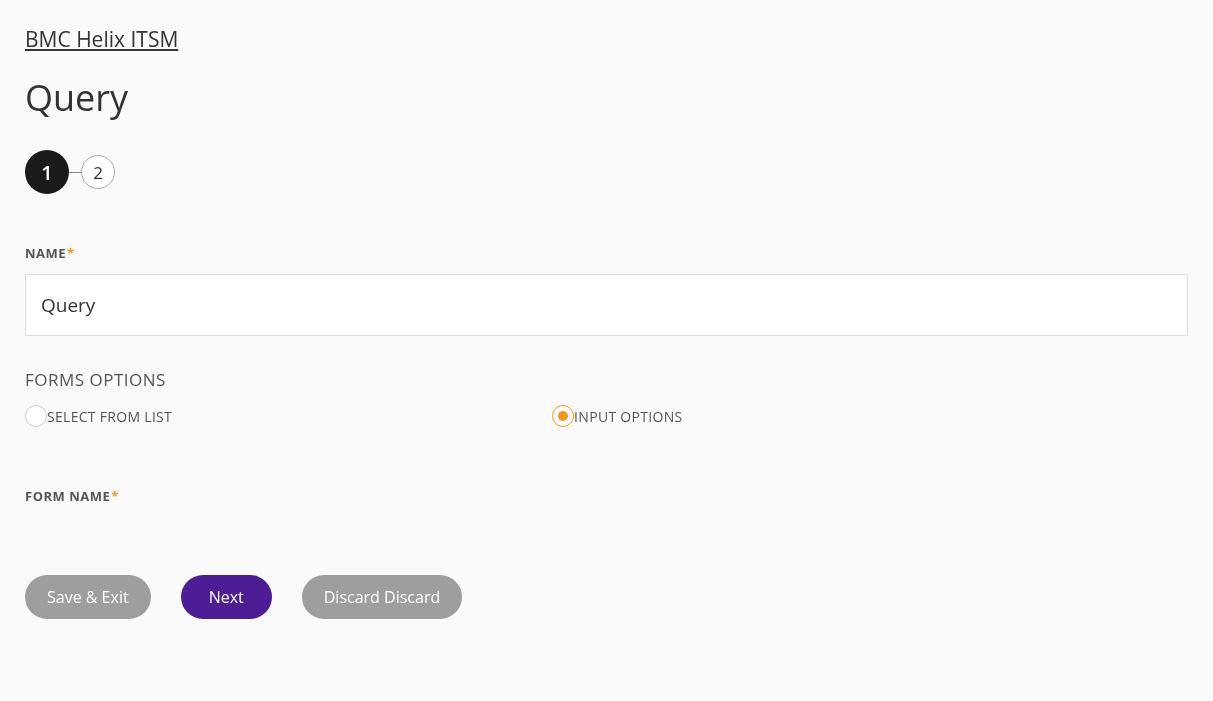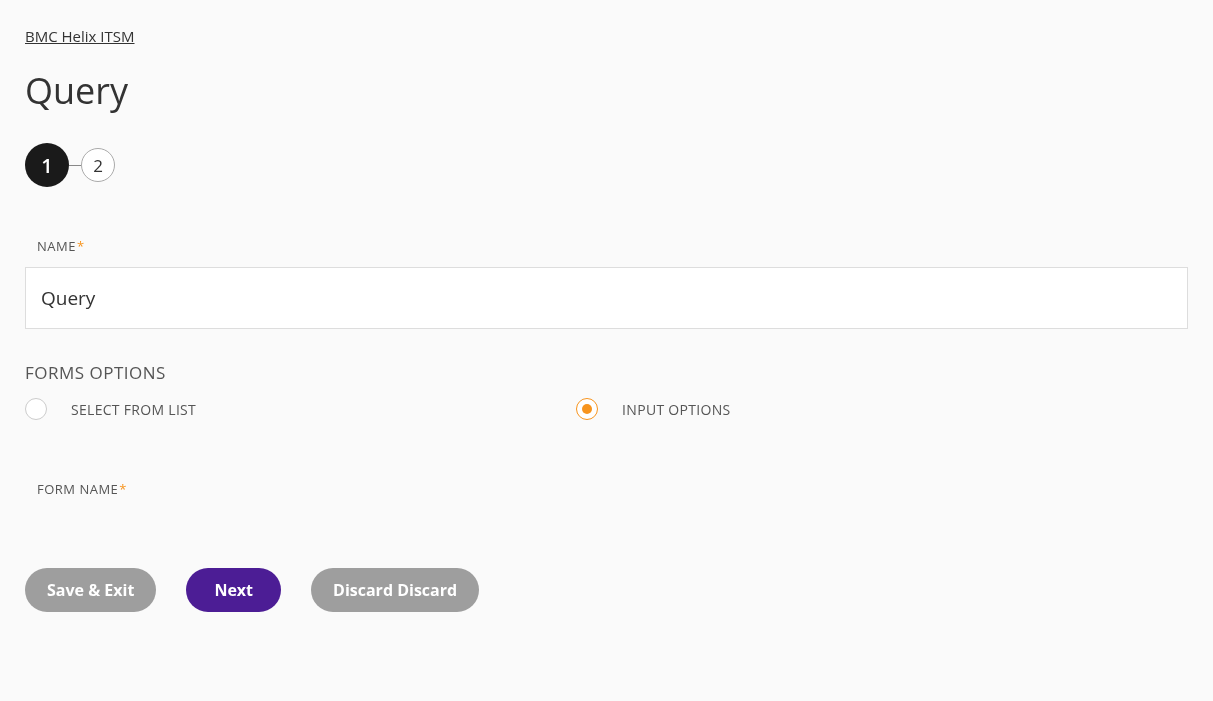--- a/index.html
+++ b/index.html
@@ -5,21 +5,21 @@
     * { box-sizing: border-box; margin: 0; padding: 0; }
     body {
       font-family: -apple-system, BlinkMacSystemFont, "Segoe UI", "Open Sans", sans-serif;
       background: #fafafa;
       color: #333;
       padding: 25px;
       width: 1213px;
       height: 701px;
     }
     .breadcrumb {
-      font-size: 15px;
+      font-size: 21px;
       color: #333;
       text-decoration: underline;
       cursor: pointer;
       display: inline-block;
       margin-bottom: 20px;
     }
     .page-title {
       font-size: 36px;
       font-weight: 400;
       color: #333;
@@ -62,22 +62,21 @@
     }
     .field-group {
       margin-bottom: 32px;
     }
     .field-label {
       font-size: 13px;
       letter-spacing: 0.5px;
       color: #555;
       display: block;
       margin-bottom: 12px;
-      font-weight: 400;
-      margin-left: 12px;
+      font-weight: 700;
     }
     .required-star {
       color: #f7941e;
       margin-left: 1px;
     }
     .text-input {
       width: 100%;
       padding: 17px 15px;
       font-size: 19px;
       border: 1px solid #ddd;
@@ -101,21 +100,21 @@
       pointer-events: none;
     }
     .radio-row {
       display: flex;
       gap: 380px;
       margin-top: 6px;
     }
     .radio-option {
       display: flex;
       align-items: center;
-      gap: 24px;
+      gap: 0;
       cursor: pointer;
     }
     .radio-circle {
       width: 22px;
       height: 22px;
       border-radius: 50%;
       border: 1px solid #ccc;
       background: #fff;
       display: flex;
       align-items: center;
@@ -145,21 +144,21 @@
     .button-row {
       display: flex;
       gap: 30px;
       margin-top: 70px;
     }
     .btn {
       border: none;
       border-radius: 22px;
       padding: 11px 22px;
       font-size: 16px;
-      font-weight: 700;
+      font-weight: 400;
       cursor: pointer;
       font-family: inherit;
       color: #fff;
     }
     .btn-secondary {
       background: #9e9e9e;
     }
     .btn-primary {
       background: #4c1d95;
       padding: 11px 28px;

